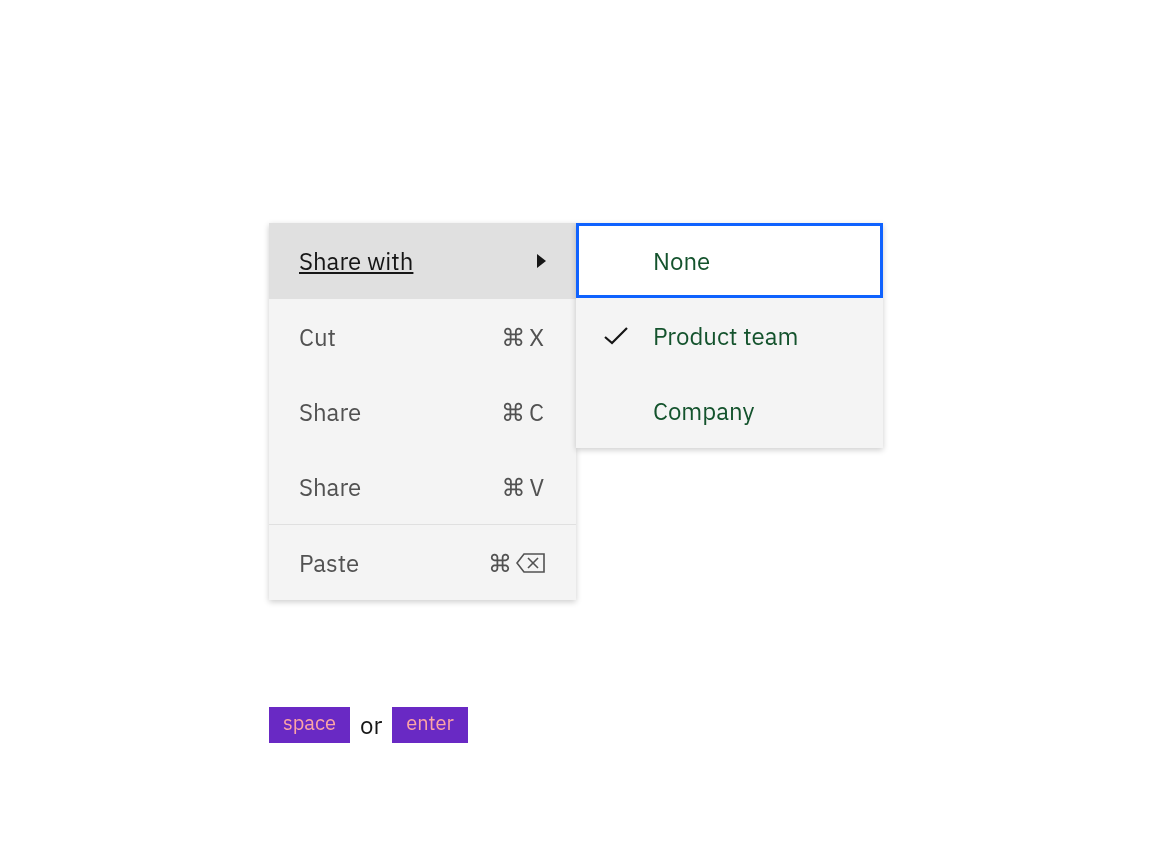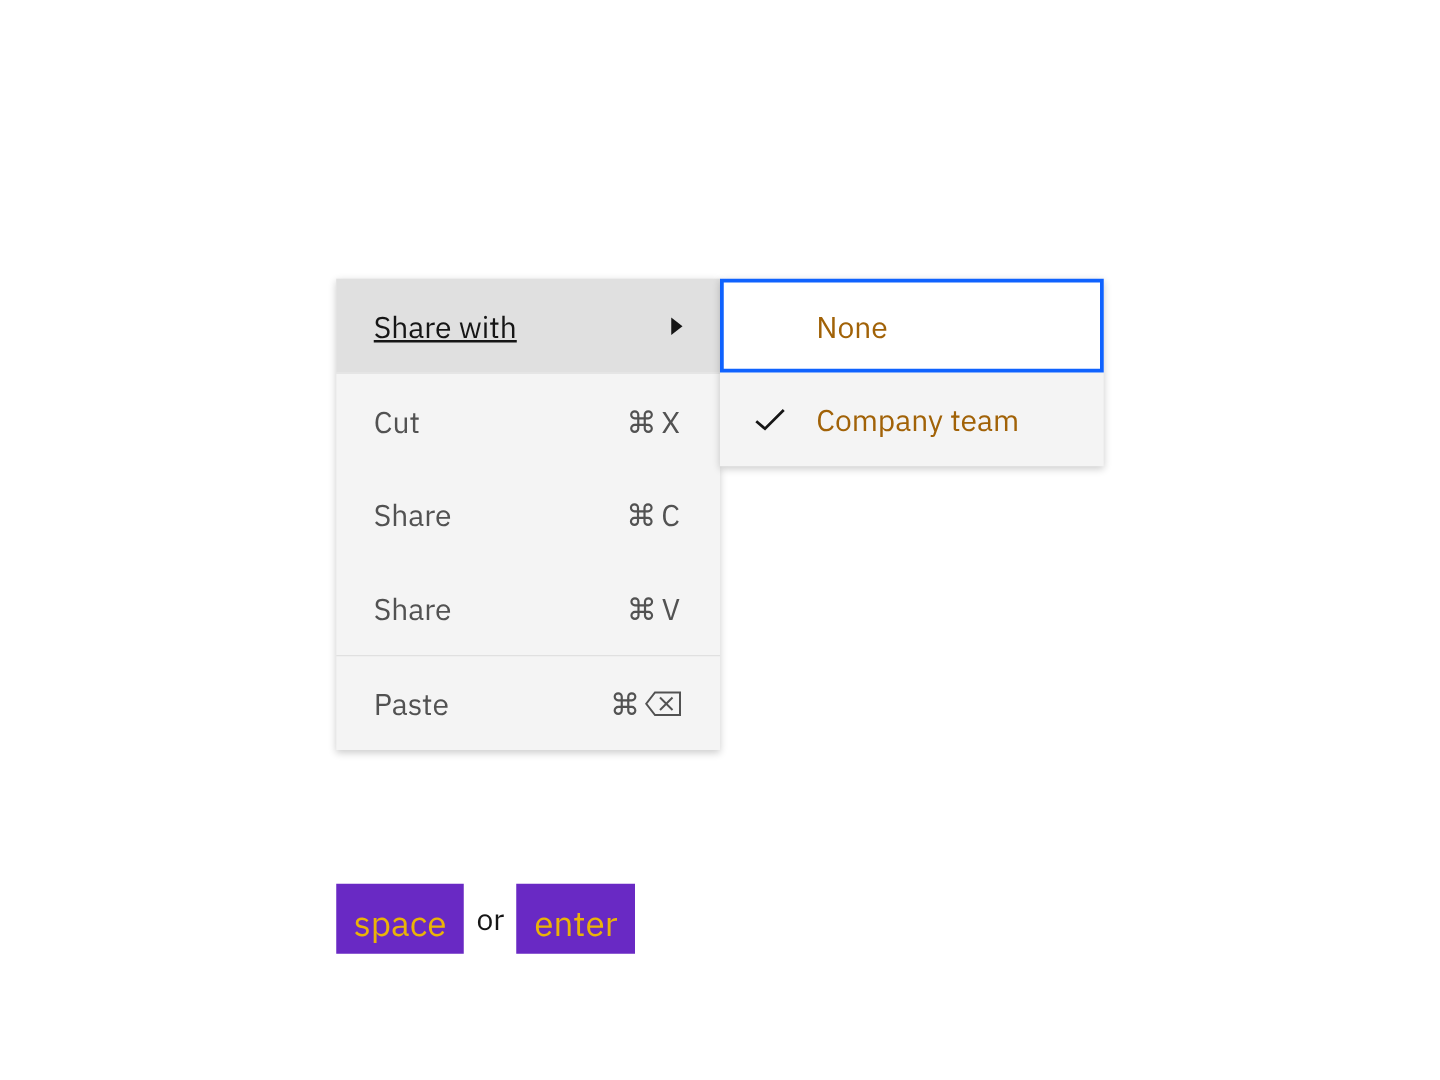--- a/index.html
+++ b/index.html
@@ -63,21 +63,21 @@
       box-shadow: 0 2px 6px rgba(0,0,0,0.2);
       margin-left: 0;
     }
 
     .submenu-item {
       height: 75px;
       padding: 0 30px 0 14px;
       display: flex;
       align-items: center;
       font-size: 24px;
-      color: #a16207;
+      color: #14532d;
       cursor: pointer;
       position: relative;
       border: 3px solid transparent;
     }
 
     .submenu-item.focused {
       border: 3px solid #0F62FE;
       background: #ffffff;
     }
 
@@ -115,23 +115,23 @@
       top: 707px;
       display: flex;
       align-items: center;
       gap: 10px;
       font-size: 24px;
       color: #161616;
     }
 
     .key {
       background: #6929C4;
-      color: #eab308;
-      padding: 18px 14px 10px 14px;
-      font-size: 28px;
+      color: #fca5a5;
+      padding: 6px 14px 10px 14px;
+      font-size: 20px;
       display: inline-block;
       line-height: 1;
     }
   </style>
 </head>
 <body>
 
 <div class="menu-container">
 
   <div class="menu">
@@ -189,24 +189,28 @@
       <span class="check-wrap"></span>
       <span>None</span>
     </div>
 
     <div class="submenu-item">
       <span class="check-wrap">
         <svg class="check-icon" width="26" height="20" viewBox="0 0 26 20">
           <path d="M2 11 L9 17 L24 2"></path>
         </svg>
       </span>
-      <span>Company team</span>
-    </div>
-
-
+      <span>Product team</span>
+    </div>
+
+
+    <div class="submenu-item">
+      <span class="check-wrap"></span>
+      <span>Company</span>
+    </div>
 
   </div>
 
 </div>
 
 <div class="help-text">
   <span class="key">space</span>
   <span>or</span>
   <span class="key">enter</span>
 </div>

